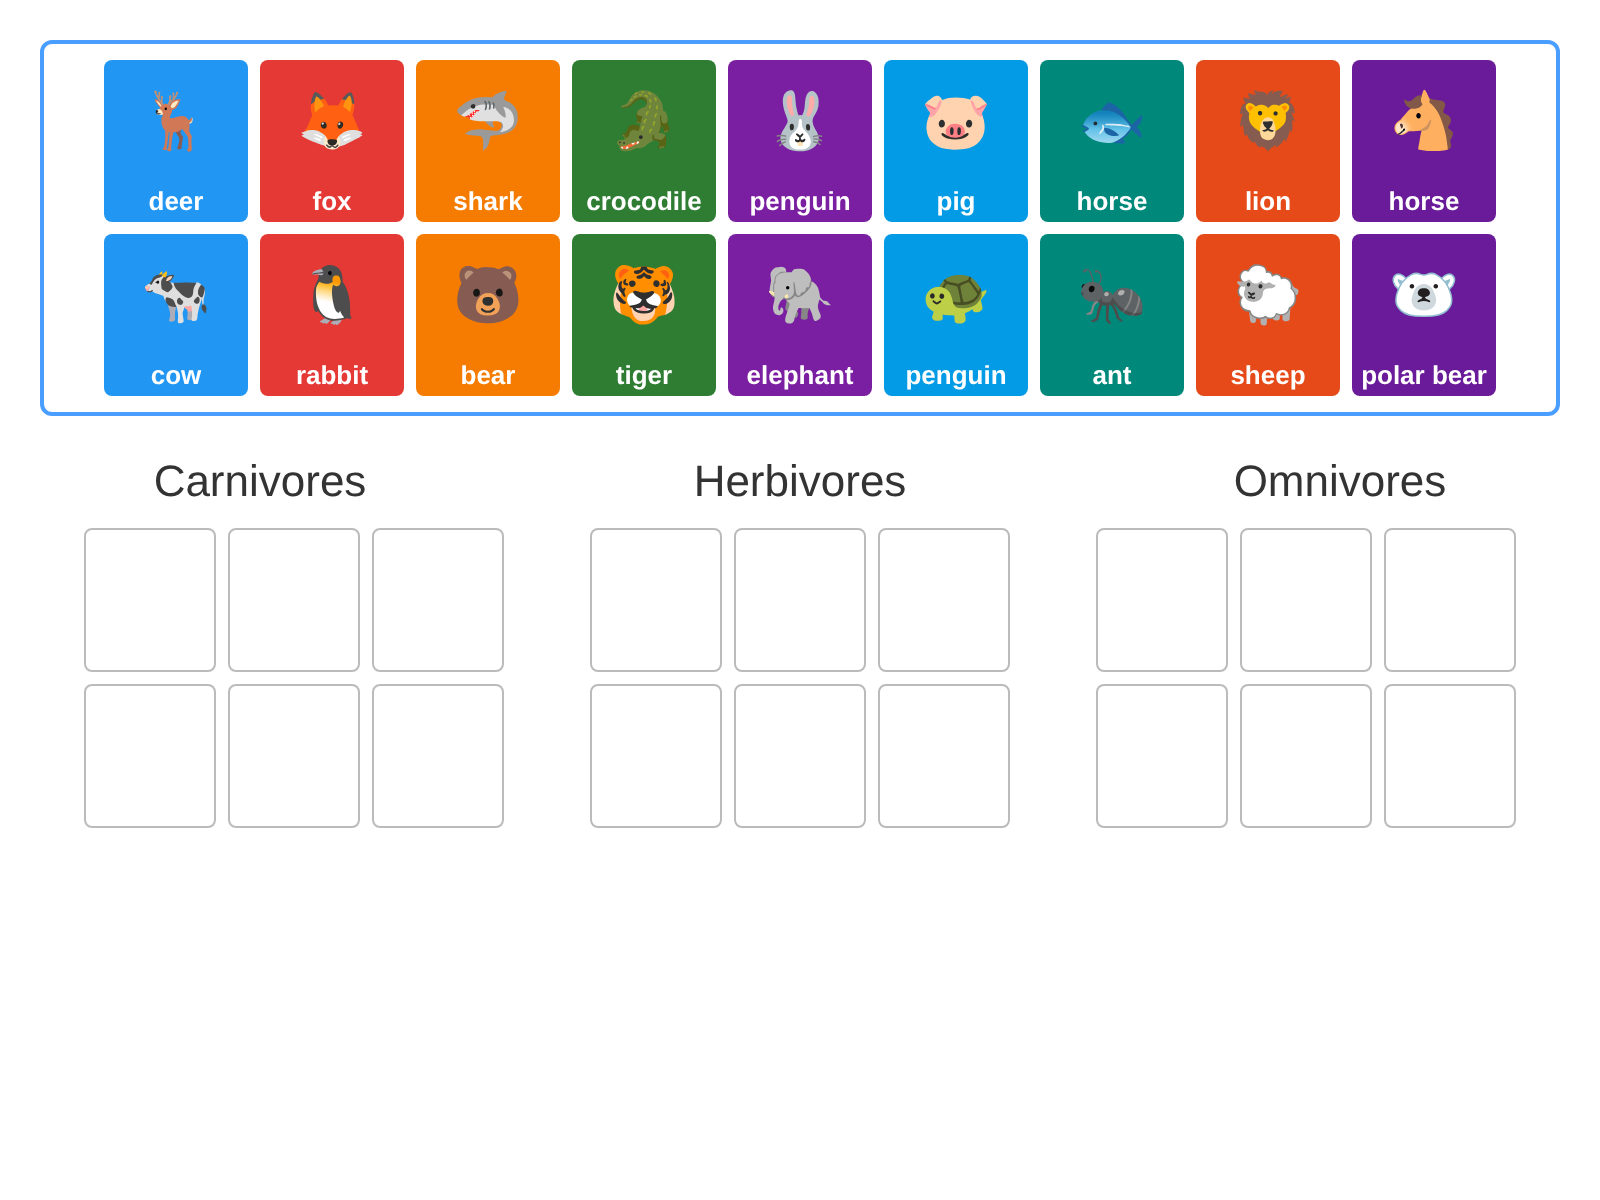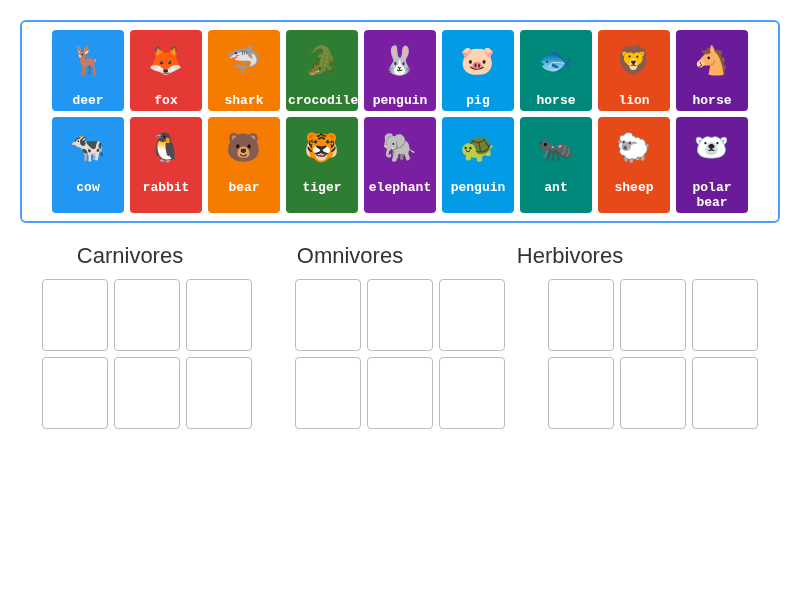--- a/index.html
+++ b/index.html
@@ -49,21 +49,20 @@
       font-size: 28px;
       overflow: hidden;
     }
 
     .animal-card .label {
       text-align: center;
       color: #fff;
       font-size: 13px;
       font-weight: bold;
       padding: 3px 2px;
-      font-family: Liberation Mono, monospace;
     }
 
     
     .card-blue { background: #2196f3; }
     .card-red { background: #e53935; }
     .card-orange { background: #f57c00; }
     .card-green { background: #2e7d32; }
     .card-purple { background: #7b1fa2; }
     .card-lightblue { background: #039be5; }
     .card-teal { background: #00897b; }
@@ -71,21 +70,21 @@
     .card-darkpurple { background: #6a1b9a; }
 
     
     .categories-section {
       width: 760px;
       margin-top: 20px;
     }
 
     .categories-header {
       display: flex;
-      justify-content: flex-start;
+      justify-content: space-between;
       margin-bottom: 10px;
     }
 
     .category-title {
       font-size: 22px;
       font-weight: normal;
       color: #333;
       width: 220px;
       text-align: center;
     }
@@ -196,22 +195,22 @@
       <div class="animal-card card-darkpurple" draggable="true">
         <div class="img-area">🐻‍❄️</div>
         <div class="label">polar bear</div>
       </div>
     </div>
 </div>
 
 <div class="categories-section">
   <div class="categories-header" id="cat-headers">
       <div class="category-title">Carnivores</div>
+      <div class="category-title">Herbivores</div>
       <div class="category-title">Omnivores</div>
-      <div class="category-title">Herbivores</div>
     </div>
   <div class="drop-zones" id="drop-zones">
       <div class="category-drops">
         <div class="drop-row">
           <div class="drop-cell"></div>
           <div class="drop-cell"></div>
           <div class="drop-cell"></div>
         </div>
         <div class="drop-row">
           <div class="drop-cell"></div>

